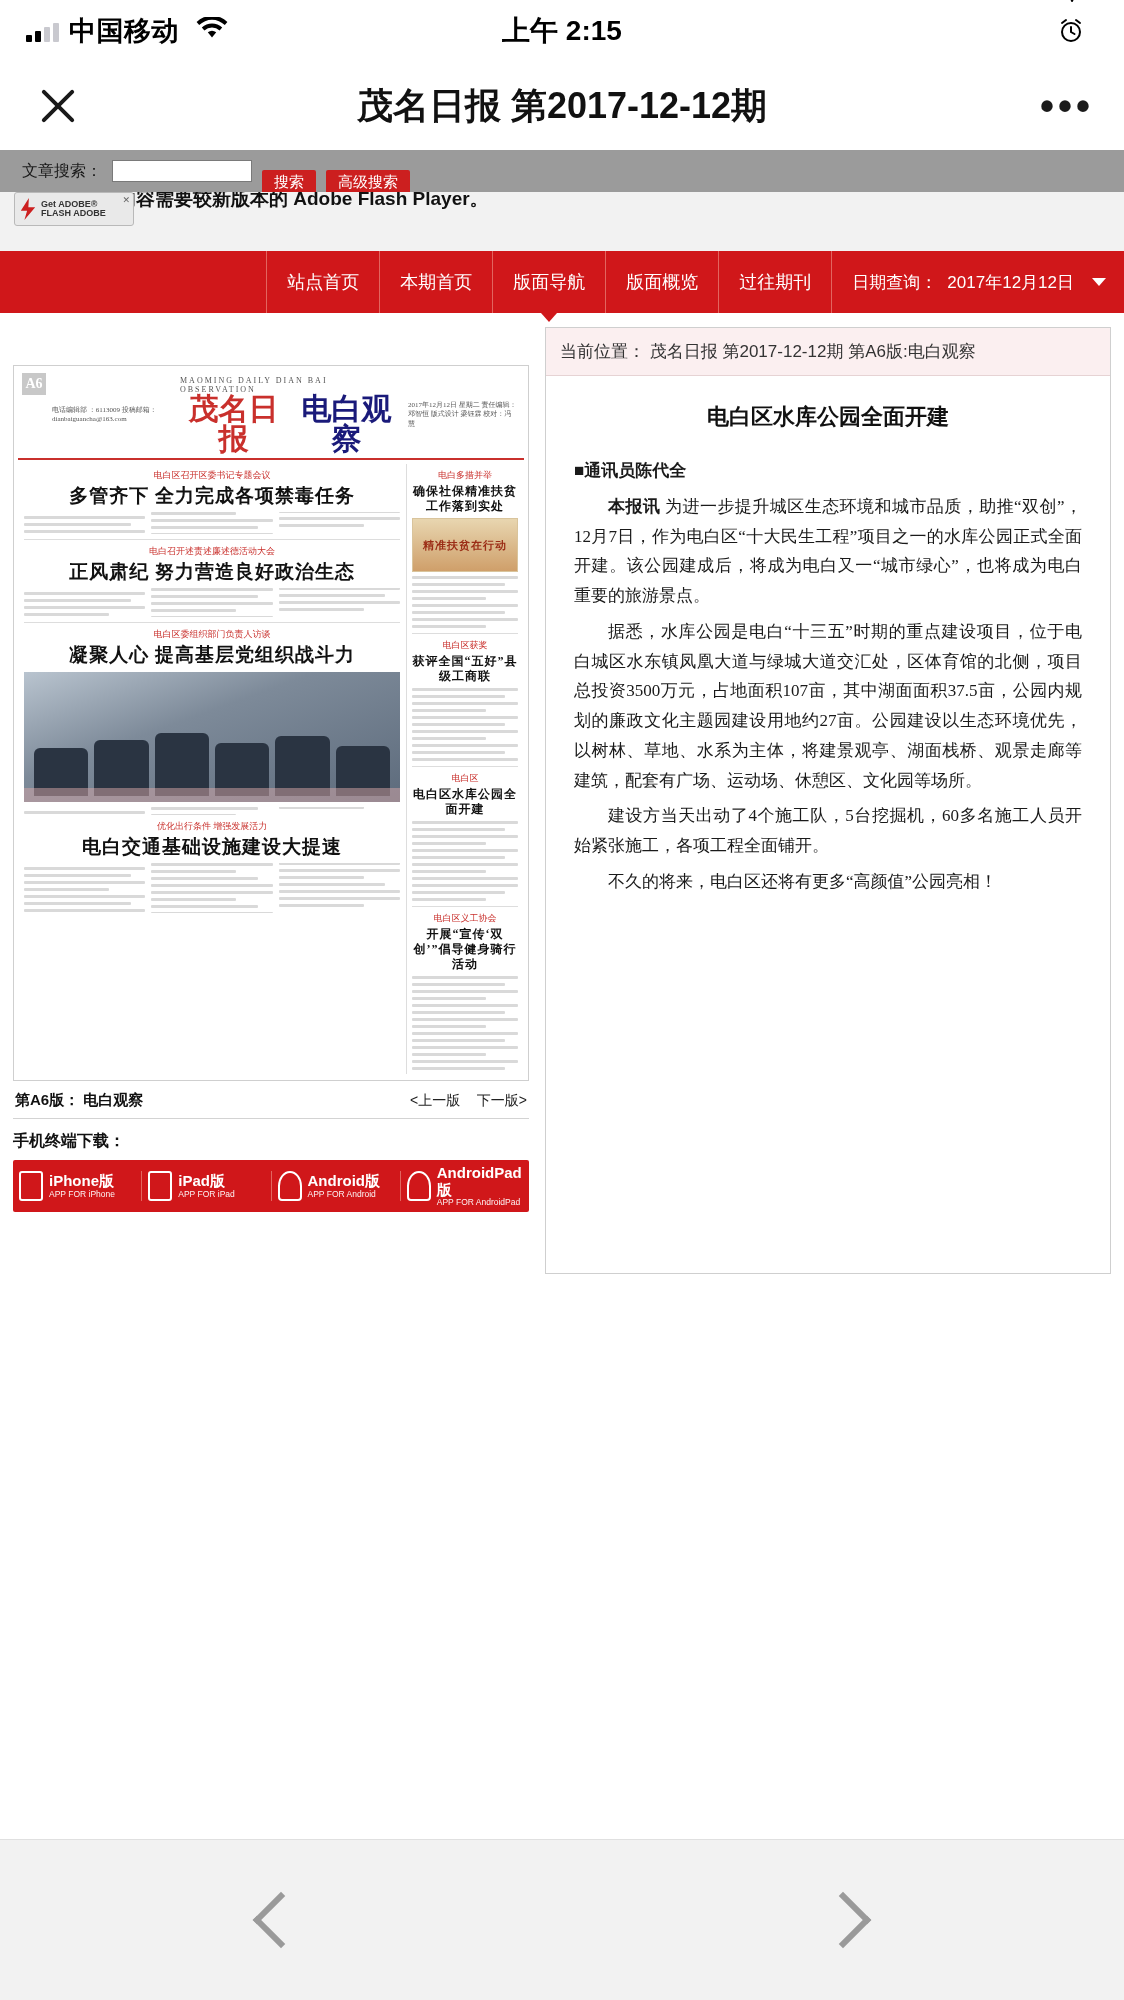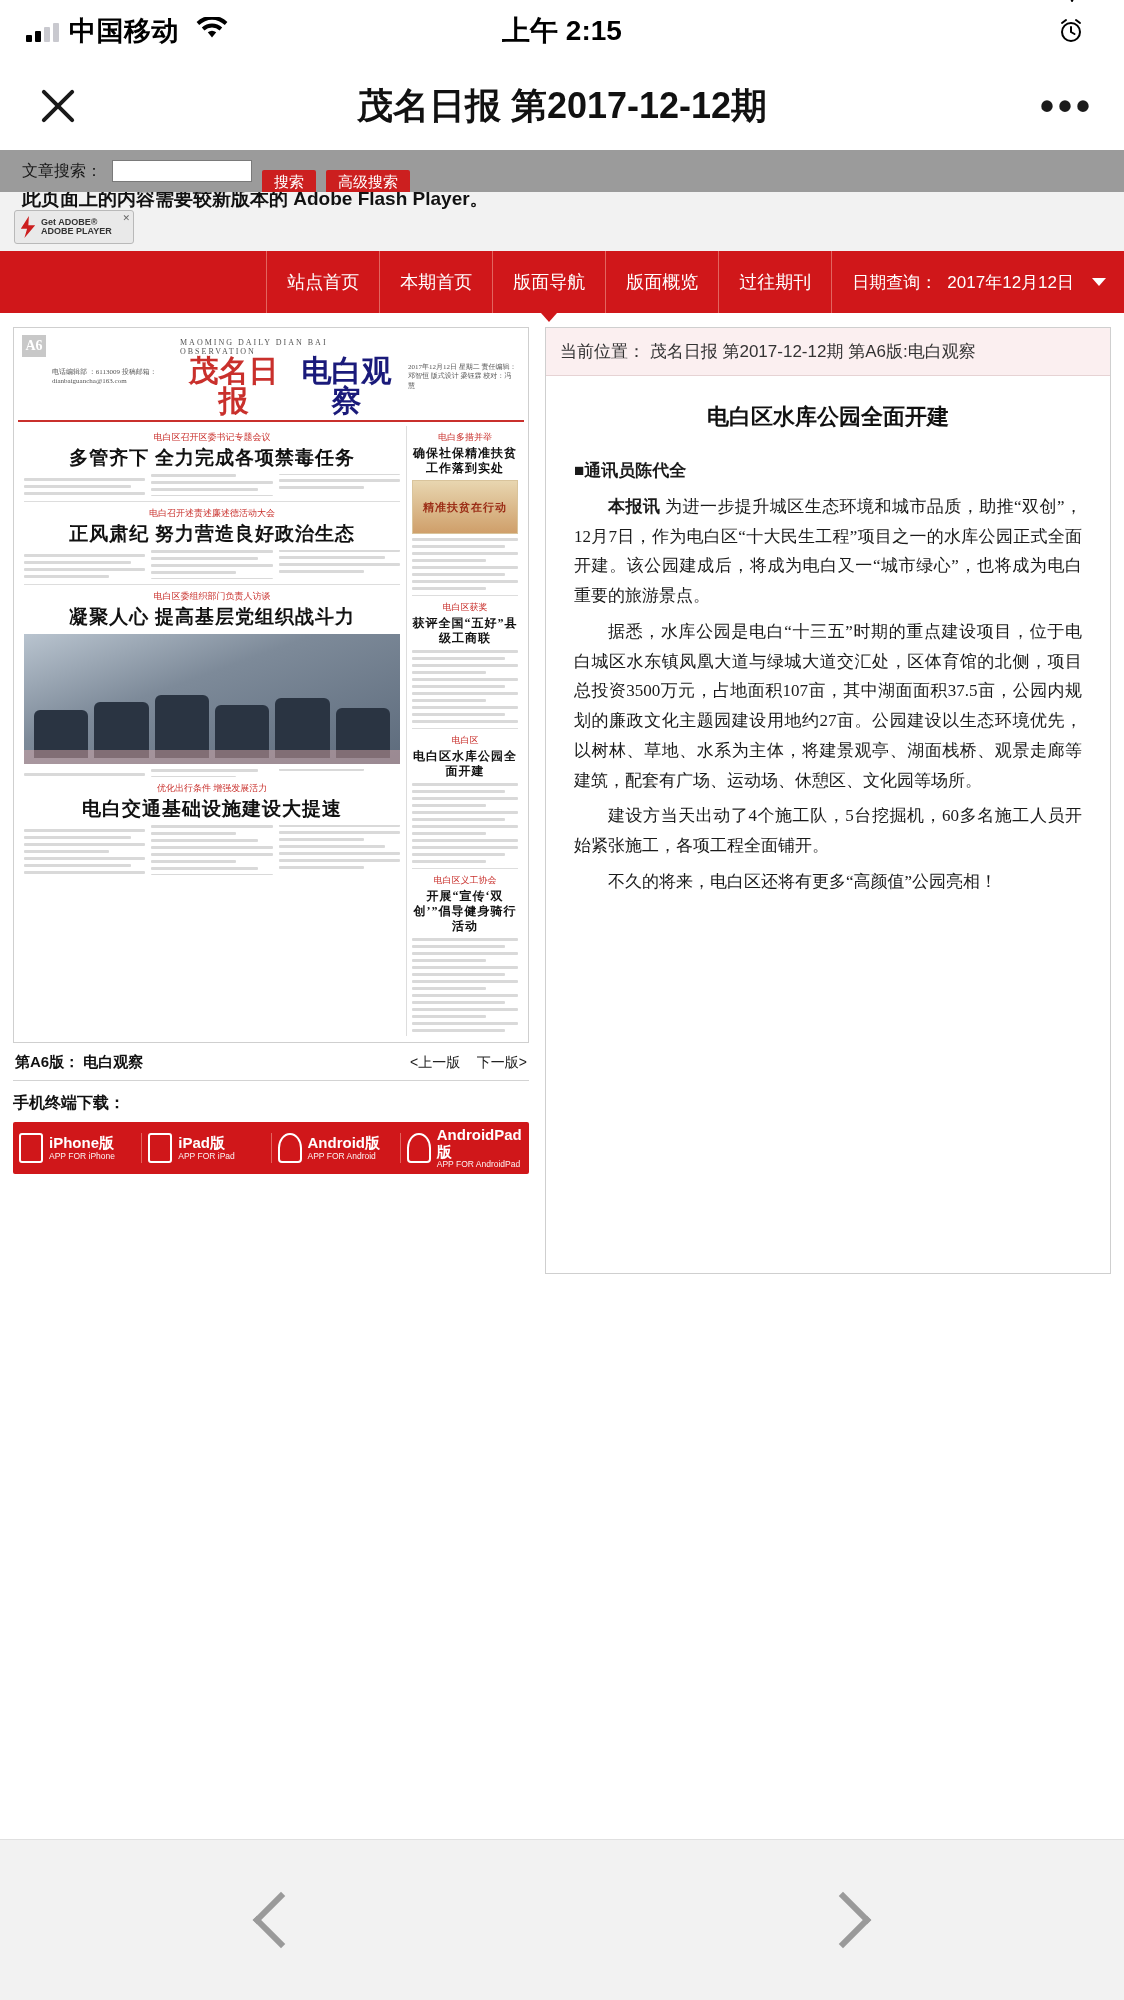--- a/index.html
+++ b/index.html
@@ -82,21 +82,21 @@
     padding:3px 12px;border-radius:2px;cursor:pointer;margin-top:23px;
   }
 
   .flash-note{
     position:relative;background:#f2f2f2;height:59px;
     font-size:19px;color:#111;font-weight:700;padding:2px 22px 0;
     box-sizing:border-box;overflow:hidden;
   }
   .flash-note .txt{position:absolute;top:-6px;left:22px;}
   .flash-badge{
-    position:absolute;left:14px;top:18px;width:120px;height:34px;
+    position:absolute;left:14px;top:0;width:120px;height:34px;
     background:#e9e9e9;border:1px solid #b9b9b9;border-radius:3px;
     display:flex;align-items:center;gap:4px;padding:0 4px;box-sizing:border-box;
   }
   .flash-badge .f-ico{
     width:18px;height:22px;background:#cc1f1f;
     clip-path:polygon(55% 0,10% 58%,45% 58%,30% 100%,90% 42%,52% 42%);
   }
   .flash-badge .f-txt{font-size:9px;line-height:1.05;color:#333;font-weight:700;}
   .flash-badge .f-close{
     position:absolute;right:3px;top:2px;font-size:9px;color:#666;
@@ -122,21 +122,21 @@
     padding:0 18px 0 20px;border-left:1px solid #e2655f;white-space:nowrap;
   }
   .redbar .datebox .caret{
     border-left:7px solid transparent;border-right:7px solid transparent;
     border-top:8px solid #fff;margin-left:8px;
   }
 
   
   .panes{display:flex;gap:16px;padding:14px 13px 0;box-sizing:border-box;}
 
-  .leftpane{width:516px;flex:0 0 516px;}
+  .leftpane{width:516px;flex:0 0 516px;margin-top:38px;}
   .paper{
     border:1px solid #cfcfcf;background:#fff;padding:4px;box-sizing:border-box;
     position:relative;
   }
   .paper-inner{position:relative;width:100%;height:706px;background:#fff;overflow:hidden;
                 font-family:"Liberation Serif","DejaVu Serif",serif;}
   .pg-badge{
     position:absolute;left:4px;top:3px;width:24px;height:22px;background:#c8c8c8;
     color:#fff;font-size:14px;font-weight:700;display:flex;align-items:center;
     justify-content:center;
@@ -301,21 +301,21 @@
       <button class="btn-red">搜索</button>
       <button class="btn-red">高级搜索</button>
     </div>
 
     <div class="flash-note">
       <div class="txt">此页面上的内容需要较新版本的 Adobe Flash Player。</div>
       <div class="flash-badge">
         <span class="f-ico"></span>
         <span class="f-txt">
           <span>Get ADOBE®</span><br>
-          <span>ADOBE PLAYER</span>
+          <span>FLASH ADOBE</span>
         </span>
         <span class="f-close">✕</span>
       </div>
     </div>
 
     <div class="redbar">
       <div class="menu">
         <a>站点首页</a>
         <a>本期首页</a>
         <a class="active">版面导航</a>

